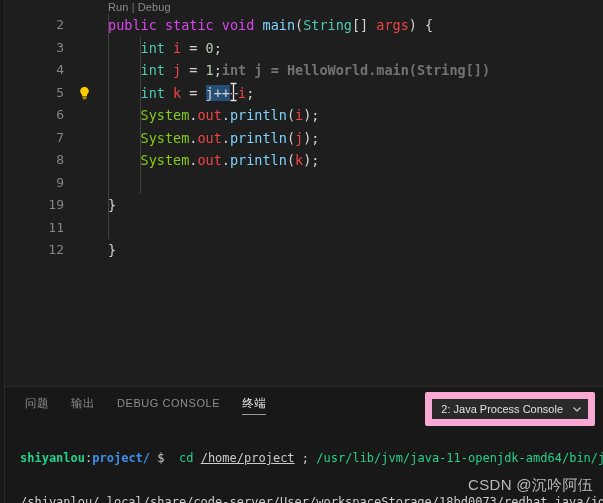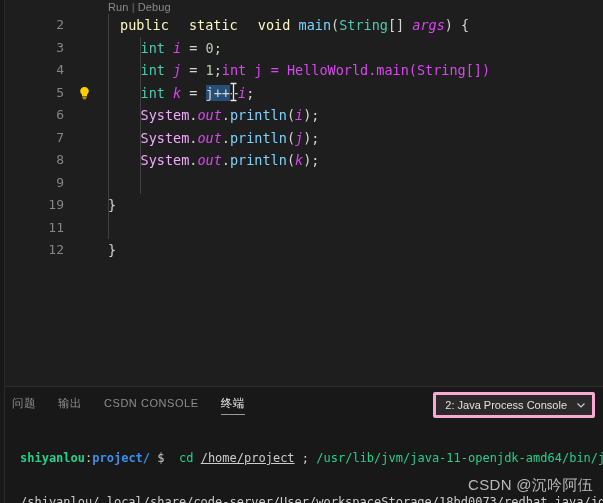--- a/index.html
+++ b/index.html
@@ -96,28 +96,28 @@
     position: absolute;
     top: 0;
     width: 1px;
     height: 22.5px;
     background: #404040;
   }
   .g1 { left: 104px; }
   .g2 { left: 136px; }
 
   
-  .kw   { color: #fef9c3; padding-left: 12px; }
+  .kw   { color: #d946ef; }
   .type { color: #4ec9b0; }
-  .cls  { color: #f0abfc; }
+  .cls  { color: #84cc16; }
   .num  { color: #b5cea8; }
-  .var  { color: #d946ef; font-style: italic; }
+  .var  { color: #ef4444; }
   .fn   { color: #7dd3fc; }
   .pl   { color: #d4d4d4; }
-  .ghost{ color: #d946ef; }
+  .ghost{ color: #737373; font-weight: bold; }
   .sel  { background: #264f78; color: #d4d4d4; }
 
   .cursor-ibeam {
     position: absolute;
     left: 229px;
     top: 82px;
     width: 9px;
     height: 20px;
     z-index: 12;
   }
@@ -129,21 +129,21 @@
     background: #181818;
     border-top: 1px solid #2b2b2b;
     padding-left: 4px;
     overflow: hidden;
   }
   .panel-header {
     position: relative;
     height: 30px;
     display: flex;
     align-items: center;
-    padding-left: 8px;
+    padding-left: 21px;
   }
   .ptab {
     font-family: "Liberation Sans", sans-serif;
     font-size: 11px;
     letter-spacing: 0.55px;
     color: #8d8d8d;
     margin-right: 22px;
     position: relative;
     height: 30px;
     line-height: 32px;
@@ -165,21 +165,21 @@
     position: absolute;
     right: 8px;
     top: 5px;
     display: flex;
     align-items: center;
   }
   .console-select {
     display: flex;
     align-items: center;
     background: #2a2a2a;
-    border: 3px solid #f9a8d4;
+    border: 7px solid #f9a8d4;
     border-radius: 2px;
     height: 20px;
     padding: 0 6px 0 9px;
     color: #e0e0e0;
     font-family: "Liberation Sans", sans-serif;
     font-size: 11px;
     white-space: nowrap;
   }
   .console-select .chev {
     margin-left: 9px;
@@ -259,21 +259,21 @@
       </svg>
     </div>
   </div>
 
   <div class="panel">
 
     <div class="panel-header">
       <div id="panel-tabs" style="display:flex;align-items:center;">
           <div class="ptab cjk">问题</div>
           <div class="ptab cjk">输出</div>
-          <div class="ptab">CSDN CONSOLE</div>
+          <div class="ptab">DEBUG CONSOLE</div>
           <div class="ptab active cjk">终端</div>
         </div>
 
       <div class="panel-right">
         <div class="console-select">
           <span>2: Java Process Console</span>
           <span class="chev">
             <svg width="10" height="10" viewBox="0 0 10 10">
               <path d="M1.5 3.5 L5 7 L8.5 3.5" stroke="#d0d0d0" stroke-width="1.1" fill="none"></path>
             </svg>

